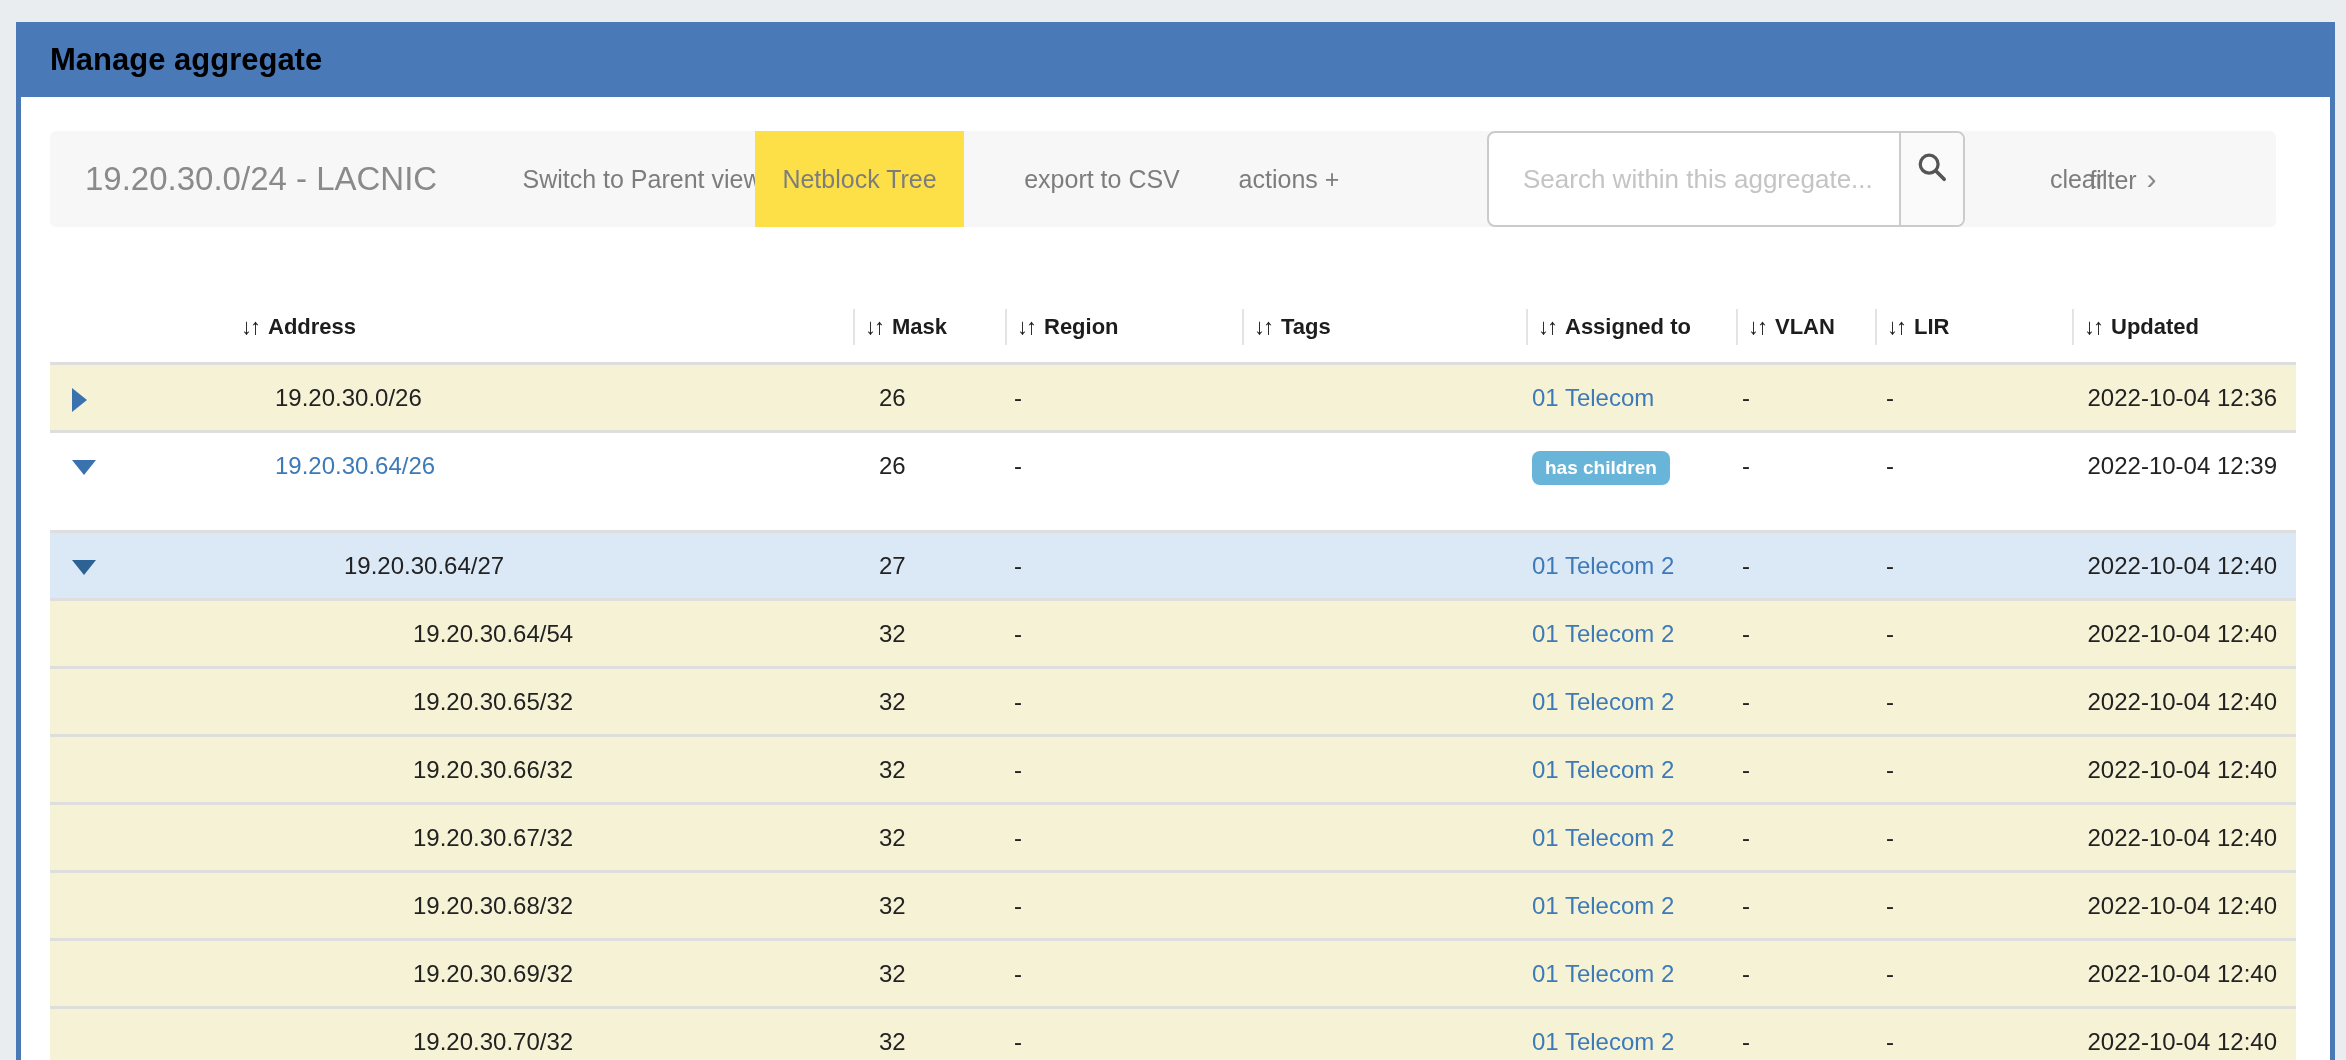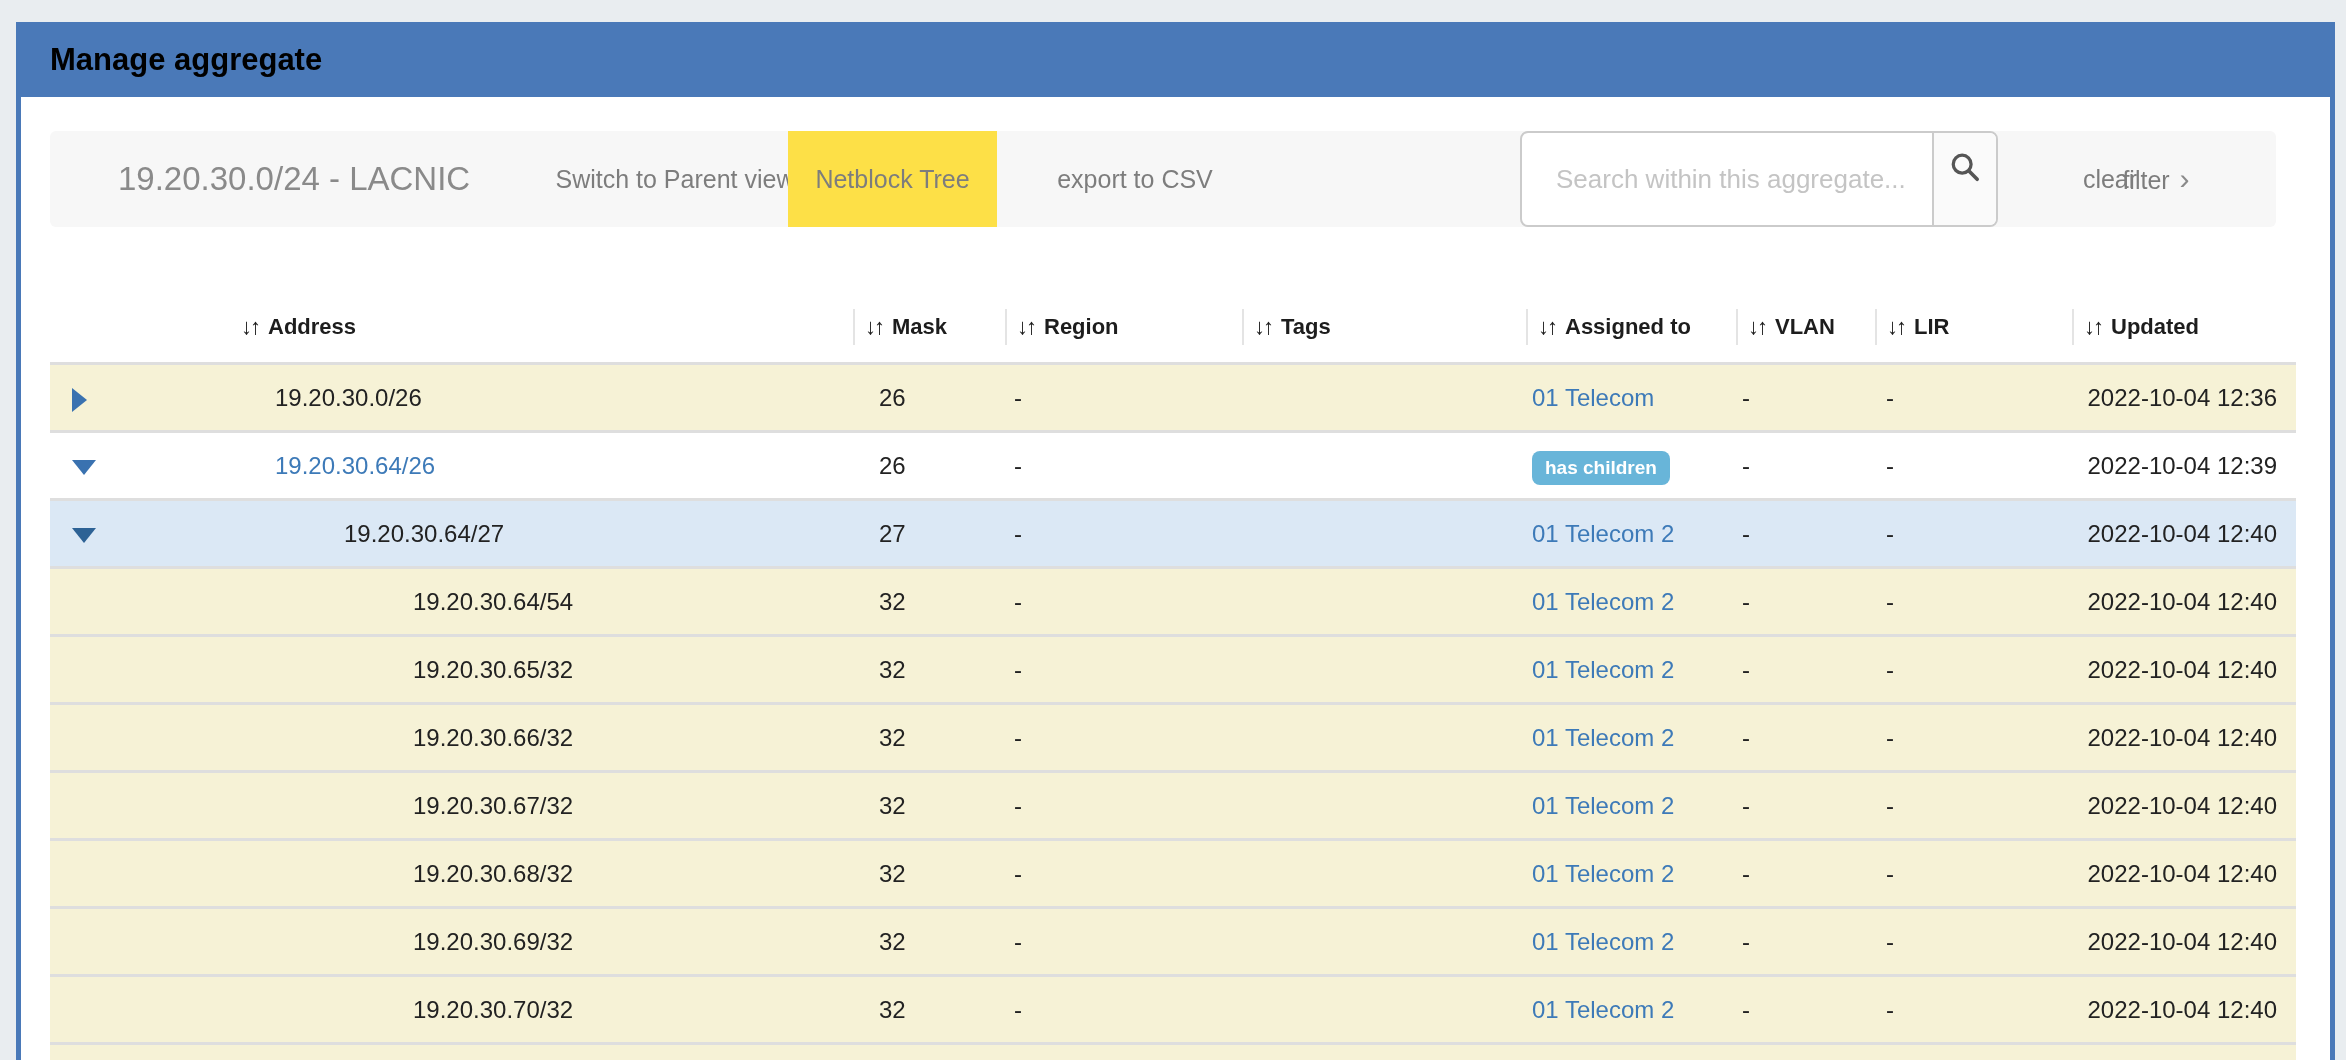--- a/index.html
+++ b/index.html
@@ -14,21 +14,21 @@
   }
   .titlebar {
     position:absolute; left:16px; top:22px; width:2319px; height:75px;
     background:#4a79b8; color:#000000; font-weight:bold; font-size:31px;
     line-height:75px; padding-left:34px;
   }
   .toolbar {
     position:absolute; left:50px; top:131px; width:2226px; height:96px;
     background:#f7f7f7; border-radius:6px;
   }
-  .toolbar > div { position:absolute; top:0; height:96px; line-height:96px;margin-left:33px; }
+  .toolbar > div { position:absolute; top:0; height:96px; line-height:96px; }
   .agg-label   { left:35px;  font-size:33px; color:#8a8a8a; }
   .tb-btn      { text-align:center; font-size:25px; color:#7d7d7d; cursor:pointer; }
   .btn-switch  { left:462px;  width:260px;text-align:center; }
   .tab-active  { left:705px;  width:209px; background:#fde047; }
   .btn-export  { left:952px;  width:200px; }
   .btn-actions { left:1154px; width:170px; }
   .btn-clear   { left:1937px; width:180px; }
   .btn-filter  { left:1998px; width:150px; }
   .chev { font-size:30px; margin-left:10px; color:#8a8a8a; }
   .search-group {
@@ -52,21 +52,21 @@
     overflow:hidden; cursor:pointer;
   }
   .th.sep::before {
     content:''; position:absolute; left:0; top:7px; bottom:7px; width:2px; background:#e4e4e4;
   }
   .arrows { letter-spacing:-2px; margin-right:9px; }
   .tbody { position:absolute; left:50px; top:362px; width:2246px; }
   .row { display:flex; height:68px; border-top:3px solid #dedede; }
   .bg-yellow   { background:#f6f2d6; }
   .bg-white    { background:#ffffff; }
-  .bg-selected { background:#dbe8f5; }
+  .bg-selected { background:#dbe8f5;margin-top:32px; }
   .cell { height:65px; line-height:65px; white-space:nowrap; overflow:hidden; font-size:24px; color:#222; }
   .c-expander { padding-left:22px; }
   .c-mask     { padding-left:26px; }
   .c-region   { padding-left:9px; }
   .c-assigned { padding-left:6px; }
   .c-vlan     { padding-left:6px; }
   .c-lir      { padding-left:11px; }
   .c-updated  { text-align:right; padding-right:19px; }
   .tri { display:inline-block; vertical-align:middle; width:0; height:0; cursor:pointer; }
   .tri-right { border-top:12px solid transparent; border-bottom:12px solid transparent; border-left:15px solid #3a72b0; }
@@ -83,20 +83,21 @@
 
 <div class="panel"></div>
 
 <div class="titlebar">Manage aggregate</div>
 
 <div class="toolbar">
   <div class="agg-label">19.20.30.0/24 - LACNIC</div>
   <div class="tb-btn btn-switch">Switch to Parent view</div>
   <div class="tb-btn tab-active">Netblock Tree</div>
   <div class="tb-btn btn-export">export to CSV</div>
+  <div class="tb-btn btn-actions">actions +</div>
   <div class="search-group">
     <input type="text" placeholder="Search within this aggregate..." style="">
     <div class="search-btn">
       <span>
         <svg width="34" height="34" viewBox="0 0 24 24">
           <circle cx="10" cy="10" r="6.3" fill="none" stroke="#555" stroke-width="2.3"></circle>
           <line x1="14.8" y1="14.8" x2="20.6" y2="20.6" stroke="#555" stroke-width="2.6" stroke-linecap="round"></line>
         </svg>
       </span>
     </div>

